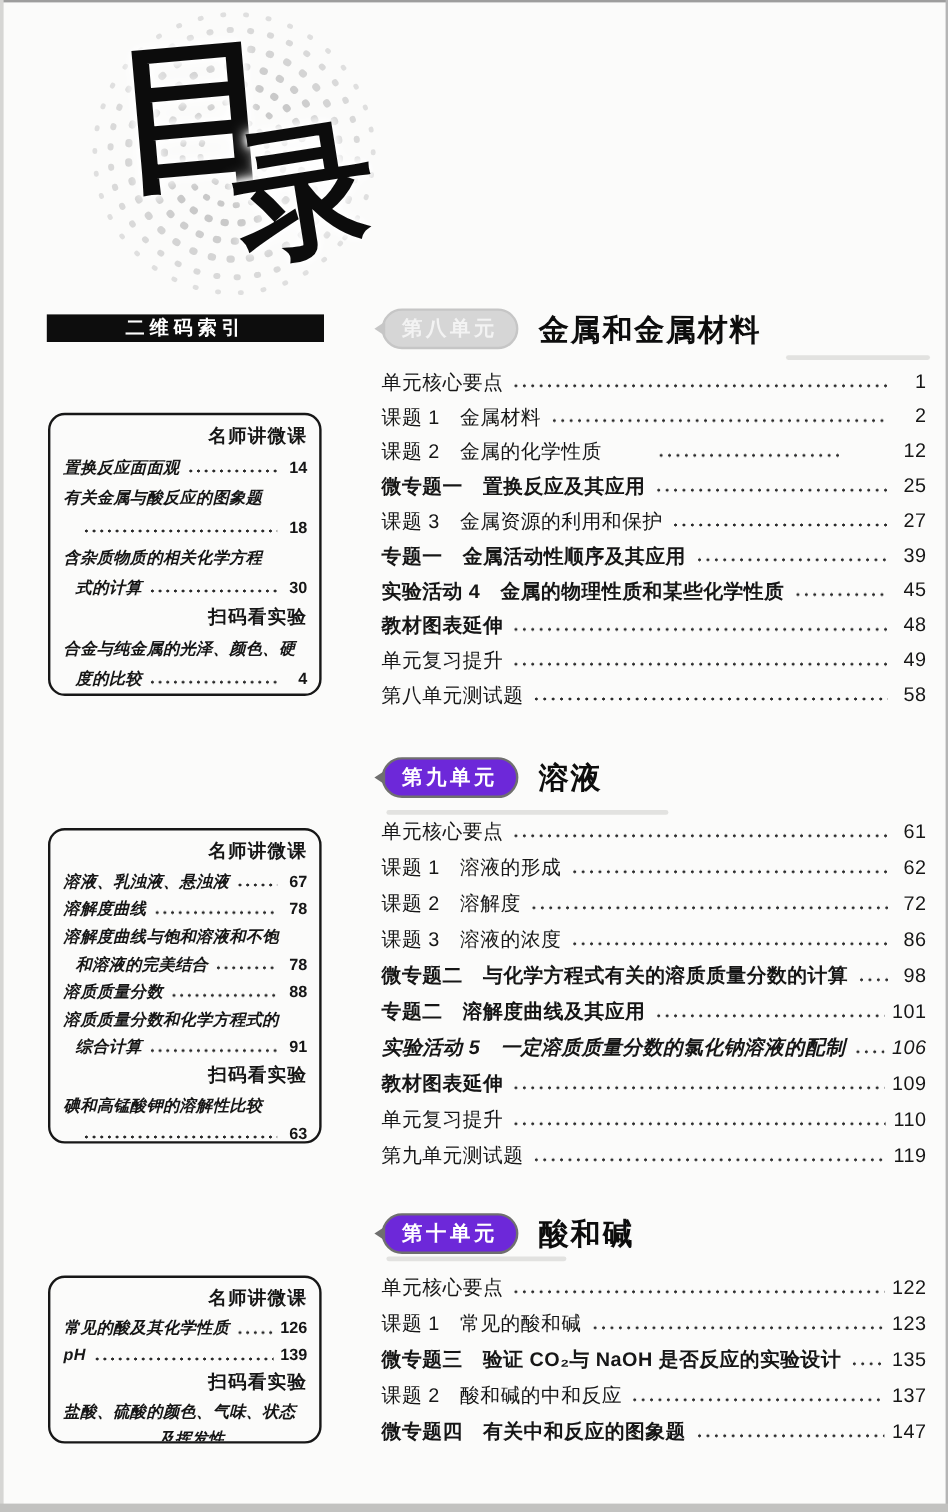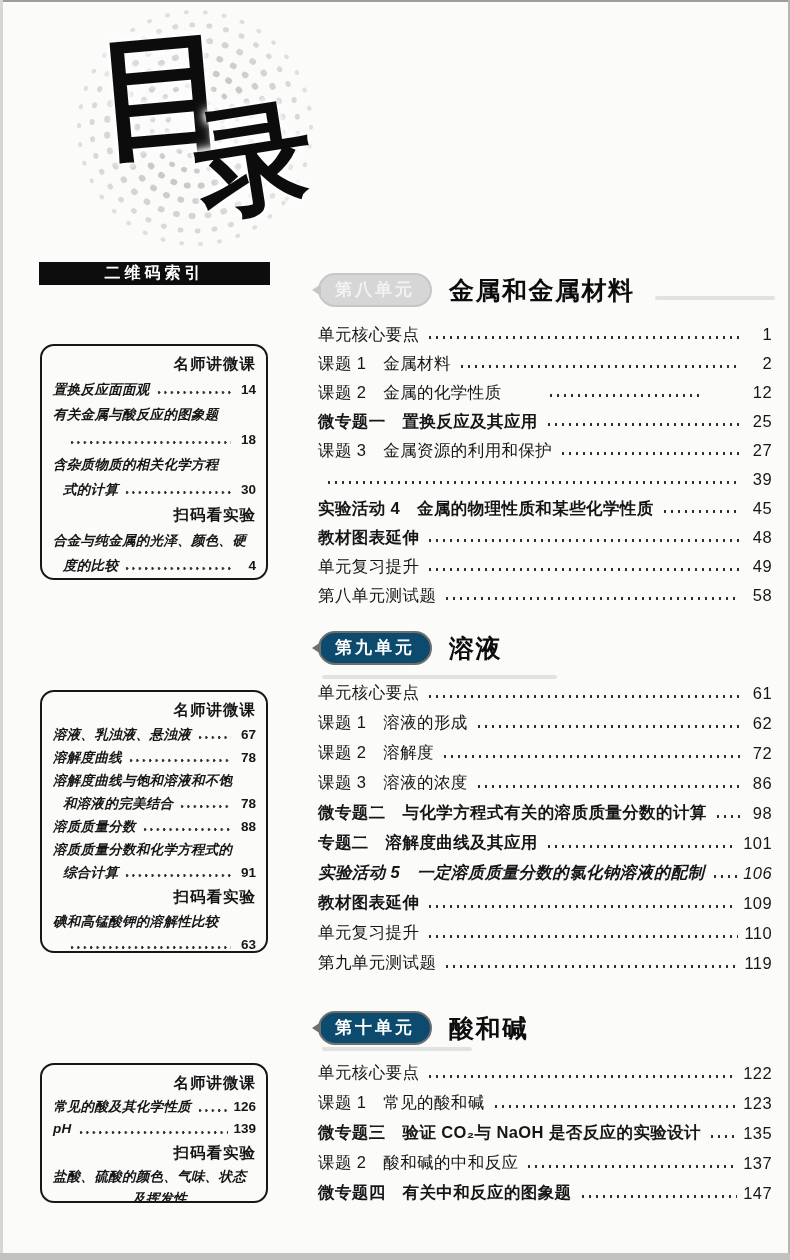--- a/index.html
+++ b/index.html
@@ -47,21 +47,21 @@
     transform:translateY(3px);
     background-image:radial-gradient(circle at 2px 2.5px,#2a2a2a 1.1px,transparent 1.45px);
     background-size:6.4px 5px; background-repeat:repeat-x;
   }
   .unit .leader { background-size:7px 5px; margin:0 6px 0 9px; }
 
   
   .unit { position:absolute; left:318px; width:454px; }
   .unit-head { display:flex; align-items:center; gap:17px; height:36px; margin-bottom:12px; }
   .unit-badge {
-    position:relative; background:#0c4a6e; border:2px solid #6f6f6f; color:#fff;
+    position:relative; background:#6d28d9; border:2px solid #6f6f6f; color:#fff;
     font-weight:800; font-size:17px; letter-spacing:3px; line-height:1;
     padding:6px 15px 7px 15px; border-radius:18px; white-space:nowrap;
   }
   .unit-badge::before {
     content:""; position:absolute; left:-8px; top:50%; transform:translateY(-50%);
     border-top:6px solid transparent; border-bottom:6px solid transparent;
     border-right:9px solid #6f6f6f;
   }
   .unit-badge.faded { background:#d6d6d6; border-color:#c6c6c6; color:#f3f3f3; }
   .unit-badge.faded::before { border-right-color:#c6c6c6; }
@@ -194,21 +194,21 @@
       </div>
       <div class="qr-row cont" style="line-height: 22px; flex-direction: column;">
         <span class="txt">及挥发性</span>
         <span class="leader"></span>
         <span class="qr-page">124</span>
       </div>
     </div>
   </div>
 
 <div id="units">
-    <section class="unit" style="top: 272px;">
+    <section class="unit" style="top: 256px;">
       <div class="unit-head">
         <span class="unit-badge faded">第八单元</span>
         <span class="unit-title">金属和金属材料</span>
       </div>
       <div class="toc-entry" style="height: 29px;">
         <span class="lbl">单元核心要点</span>
         <span class="leader"></span>
         <span class="pg">1</span>
       </div>
       <div class="toc-entry" style="height: 29px;">
@@ -225,20 +225,21 @@
         <span class="lbl">微专题一　置换反应及其应用</span>
         <span class="leader"></span>
         <span class="pg">25</span>
       </div>
       <div class="toc-entry" style="height: 29px;">
         <span class="lbl">课题 3　金属资源的利用和保护</span>
         <span class="leader"></span>
         <span class="pg">27</span>
       </div>
       <div class="toc-entry bold" style="height: 29px;">
+        <span class="lbl">专题一　金属活动性顺序及其应用</span>
         <span class="leader"></span>
         <span class="pg">39</span>
       </div>
       <div class="toc-entry bold" style="height: 29px;">
         <span class="lbl">实验活动 4　金属的物理性质和某些化学性质</span>
         <span class="leader"></span>
         <span class="pg">45</span>
       </div>
       <div class="toc-entry bold" style="height: 29px;">
         <span class="lbl">教材图表延伸</span>

